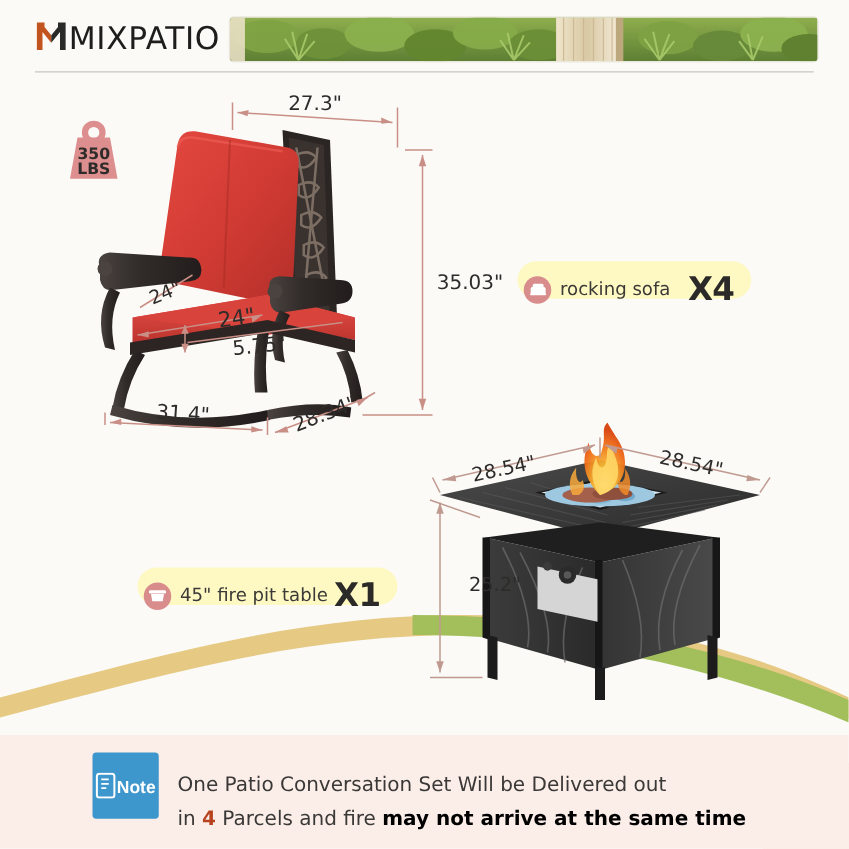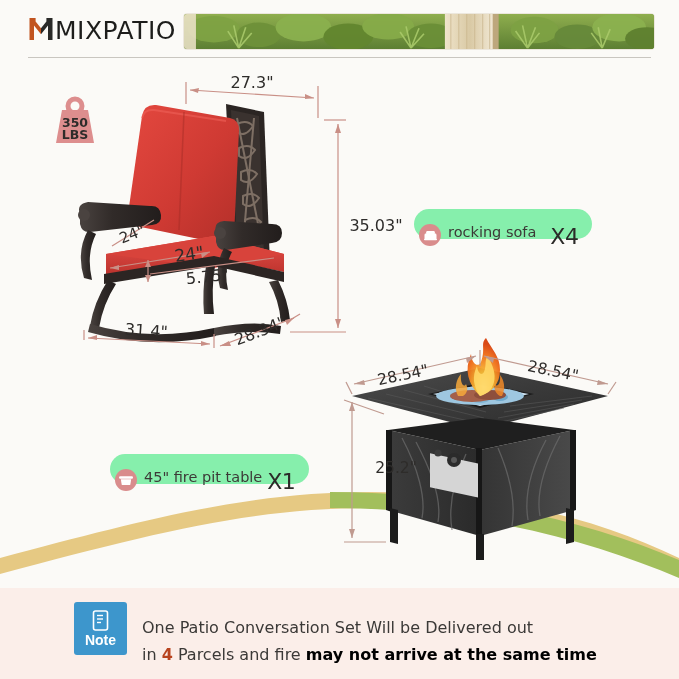--- a/index.html
+++ b/index.html
@@ -40,50 +40,50 @@
   
   #weight-badge { position:absolute; left:15px; top:28px; width:44px; height:52px; }
 
   
   #firepit-block { position:absolute; left:330px; top:338px; width:300px; height:225px; }
   #firepit-svg { position:absolute; left:0; top:0; width:300px; height:225px; }
 
   
   .pill {
     position:absolute; height:30px; border-radius:15px;
-    background:#86efac; display:flex; align-items:flex-start;
+    background:#fef9c3; display:flex; align-items:center;
     padding:15px 14px 0 5px;
   }
   .pill-icon {
     width:22px; height:22px; border-radius:50%;
     background:#d98c8c; display:flex; align-items:center;
     justify-content:center; flex:0 0 auto; margin-right:7px;
   }
   .pill-label {
     font-size:14.5px; color:#3c3a37; white-space:nowrap;
     font-family:"DejaVu Sans", sans-serif;
   }
   .pill-qty {
-    font-size:22px; color:#2b2a28; font-weight:400; margin-left:9px;
+    font-size:26px; color:#2b2a28; font-weight:700; margin-left:9px;
     font-family:"DejaVu Sans", sans-serif; letter-spacing:-.5px;
   }
   #pill-sofa { left:414px; top:209px; }
   #pill-sofa .pill-qty { margin-left:14px; }
   #pill-table { left:110px; top:454px; }
   #pill-table .pill-qty { margin-left:5px; }
 
   
   #note-bar {
     position:absolute; left:0; top:588px; width:679px; height:91px;
     background:#fbeee9;
   }
   #note-badge {
     position:absolute; left:74px; top:14px; width:53px; height:53px;
     background:#3d96cc; border-radius:3px; display:flex;
-    flex-direction:column; align-items:center; justify-content:center;
+    flex-direction:row; align-items:center; justify-content:center;
   }
   #note-badge-icon { width:17px; height:21px; margin-bottom:1px; }
   #note-badge-text {
     color:#ffffff; font-size:14px; font-weight:bold;
     font-family:"Liberation Sans", sans-serif;
   }
   #note-text {
     position:absolute; left:142px; top:26px; width:520px;
     font-size:16px; line-height:27px; color:#3b3937;
     font-family:"DejaVu Sans", sans-serif;

